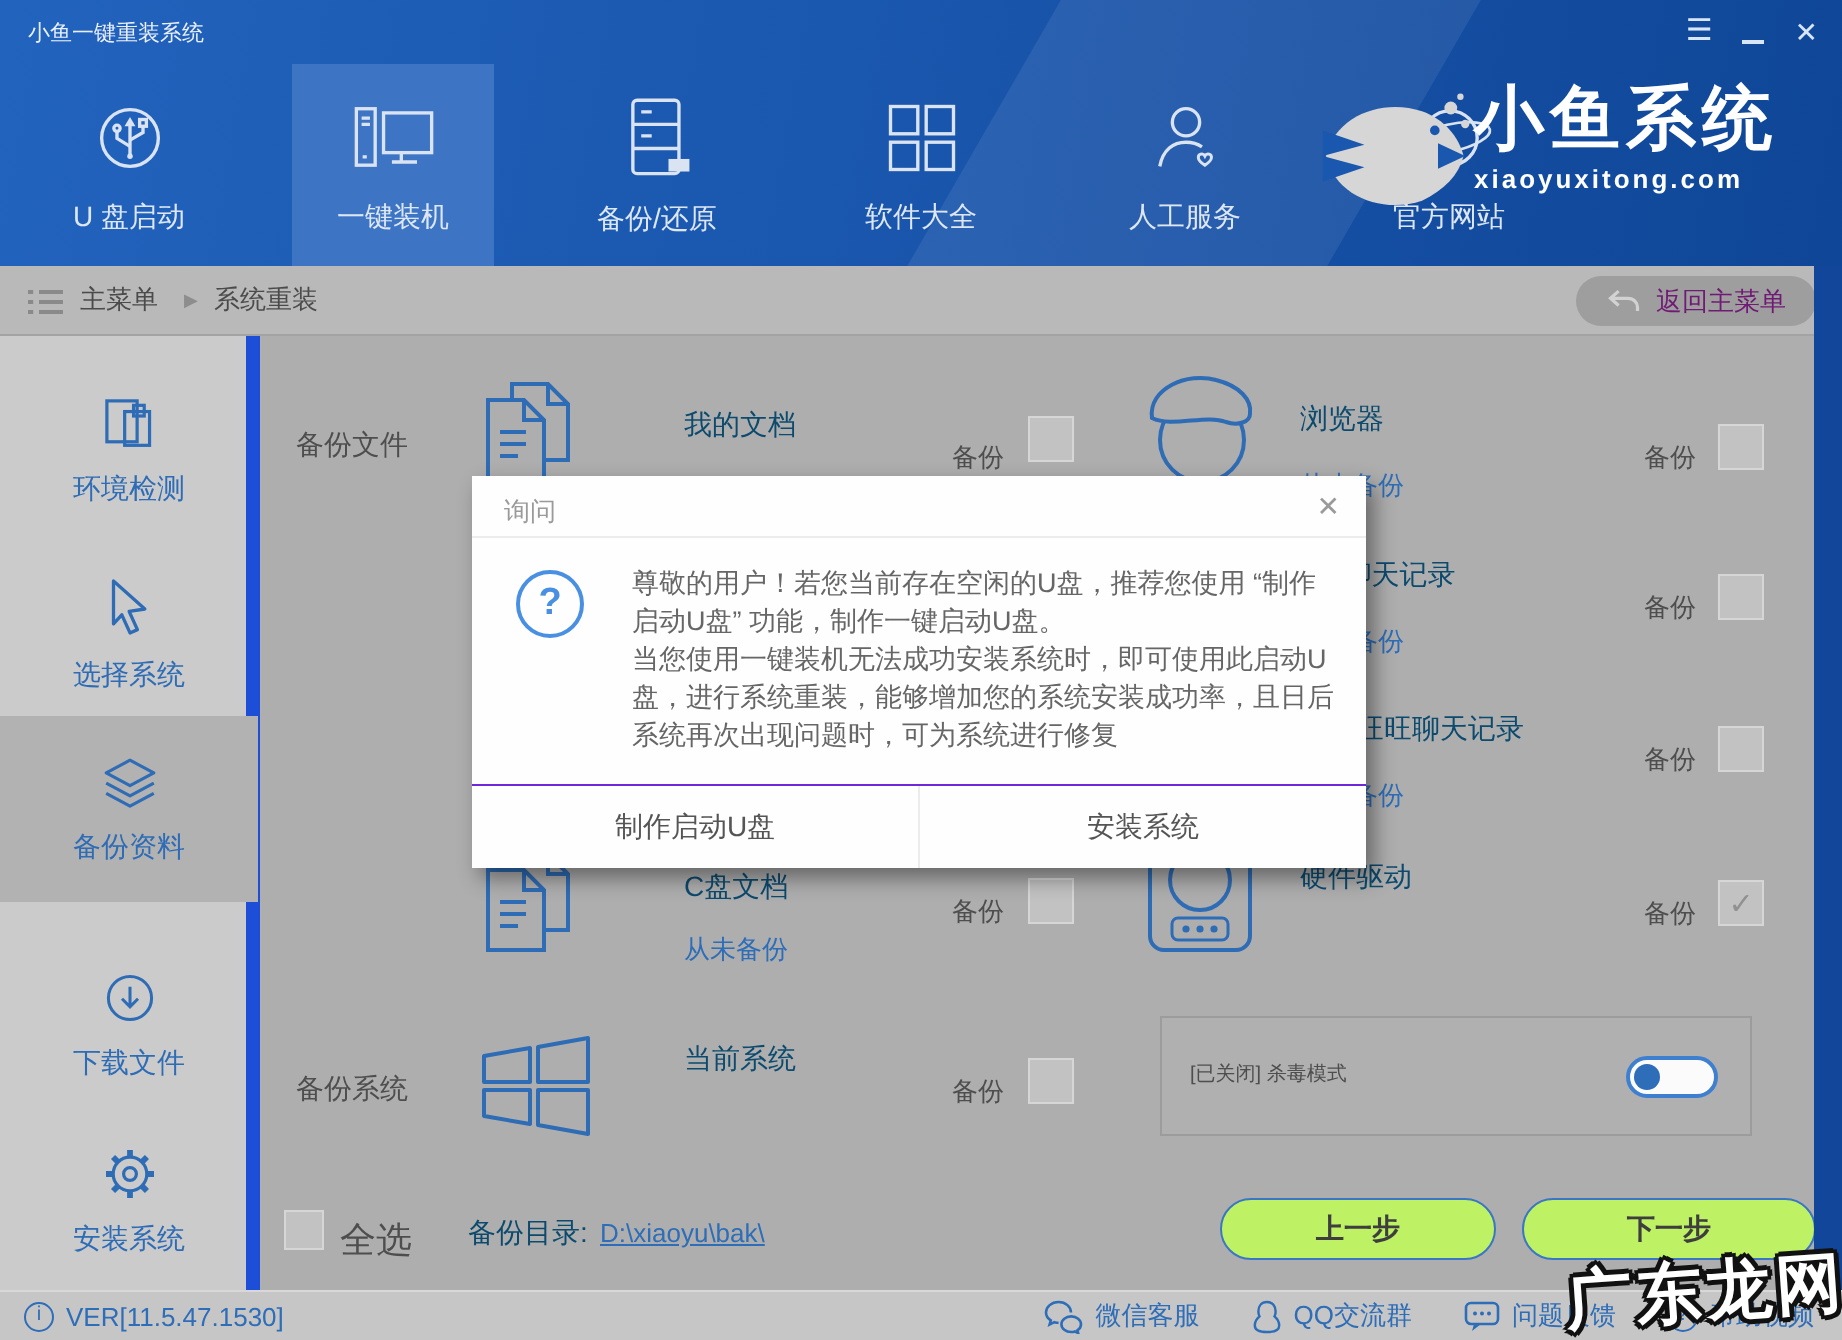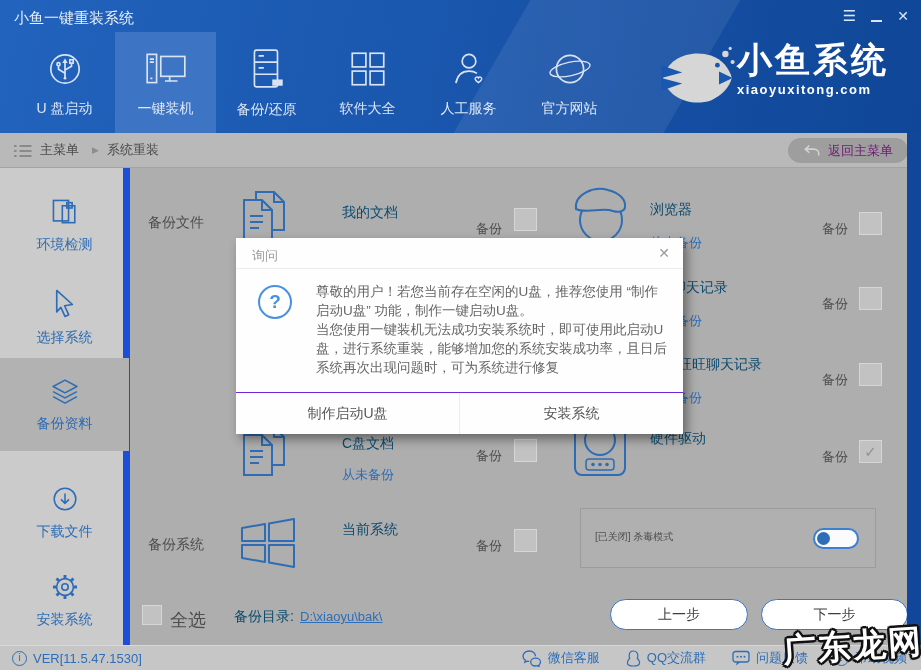--- a/index.html
+++ b/index.html
@@ -5,27 +5,27 @@
   html,body{margin:0;padding:0;width:921px;height:670px;overflow:hidden;
     font-family:"Liberation Sans","DejaVu Sans",sans-serif;background:#aeaeae;position:relative;}
   *{box-sizing:border-box;}
   svg{display:block;}
 
   
   .header{position:absolute;left:0;top:0;width:921px;height:133px;
     background:linear-gradient(100deg,#2263bd 0%,#1a57ae 45%,#0f4697 100%);overflow:hidden;}
   .header::before{content:"";position:absolute;left:490px;top:-30px;width:210px;height:200px;
     background:rgba(255,255,255,.08);transform:skewX(-30deg);}
-  .win-title{position:absolute;left:14px;top:9px;font-size:15px;color:#eaf0fa;text-align:right;}
+  .win-title{position:absolute;left:14px;top:9px;font-size:11px;color:#eaf0fa;text-align:right;}
   .win-controls{position:absolute;right:12px;top:4px;display:flex;align-items:center;gap:15px;color:#d9e6f8;}
   .wc{cursor:default;line-height:24px;}
   .wc-menu{font-size:15px;}
   .wc-min{width:11px;height:2px;background:#d9e6f8;margin-top:9px;}
   .wc-close{font-size:14px;}
-  .nav{position:absolute;left:14px;top:32px;height:101px;display:flex;}
+  .nav{position:absolute;left:14px;top:32px;height:101px;display:flex;gap:31px;}
   .nav-item{width:101px;display:flex;flex-direction:column;align-items:center;justify-content:center;
     gap:10px;color:#dde7f4;font-size:14px;}
   .nav-item.active{background:#3d74c4;}
   .nav-item svg{color:#d9e3f2;}
   .logo{position:absolute;right:6px;top:36px;width:270px;height:84px;}
   .logo-fish{position:absolute;left:10px;top:6px;}
   .logo-text{position:absolute;left:92px;top:4px;color:#fff;}
   .logo-title{font-size:35px;font-weight:bold;letter-spacing:3px;line-height:40px;}
   .logo-domain{font-size:13px;font-weight:bold;letter-spacing:1.5px;margin-top:2px;}
 
@@ -57,22 +57,22 @@
   .cb{width:23px;height:23px;background:#c2c2c2;border:1px solid #d6d6d6;
     display:flex;align-items:center;justify-content:center;font-size:15px;color:#919191;}
   .cb-sm{width:20px;height:20px;}
   .icon-blue{color:#2e6cb5;}
   .av-box{left:450px;top:340px;width:296px;height:60px;border:1px solid #9c9c9c;background:#b0b0b0;}
   .av-label{position:absolute;left:14px;top:21px;font-size:10px;color:#4e4e4e;}
   .toggle{position:absolute;right:16px;top:19px;width:46px;height:21px;border:2px solid #3f7fd0;
     border-radius:11px;background:#fbfbfb;}
   .toggle-knob{position:absolute;left:2px;top:2px;width:13px;height:13px;border-radius:50%;background:#2e6db7;}
   .dir-link{text-decoration:underline;}
-  .pill{position:absolute;height:31px;border:1px solid #3a76c5;border-radius:16px;background:#ffffff;
-    color:#3e3e3e;font-size:14px;display:flex;align-items:center;justify-content:center;}
+  .pill{position:absolute;height:31px;border:1px solid #3a76c5;border-radius:16px;background:#bef264;
+    color:#3e3e3e;font-size:14px;display:flex;align-items:center;justify-content:center;font-weight:bold;}
   .right-strip{position:absolute;left:907px;top:133px;width:14px;height:512px;background:#12469a;}
 
   
   .statusbar{position:absolute;left:0;top:645px;width:921px;height:25px;background:#c6c6c6;
     border-top:1px solid #d8d8d8;color:#2e6db7;font-size:13px;}
   .version{position:absolute;left:12px;top:0;height:24px;display:flex;align-items:center;gap:6px;}
   .ring{width:15px;height:15px;border:1.5px solid #2e6db7;border-radius:50%;
     display:flex;align-items:center;justify-content:center;font-size:10px;line-height:1;}
   .sb-links{position:absolute;right:14px;top:0;height:24px;display:flex;align-items:center;gap:26px;}
   .sb-link{display:flex;align-items:center;gap:6px;}

